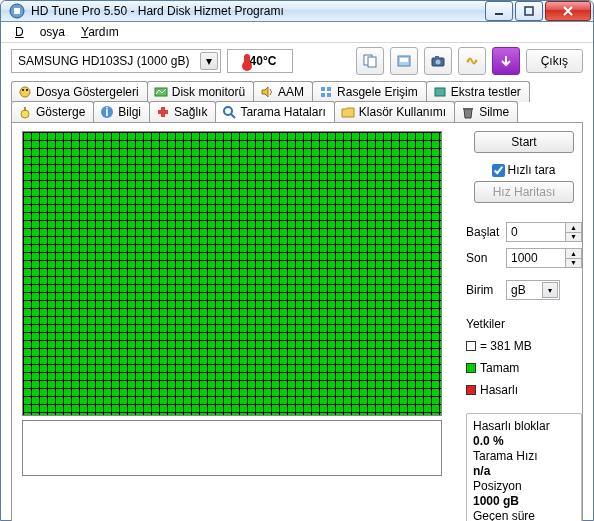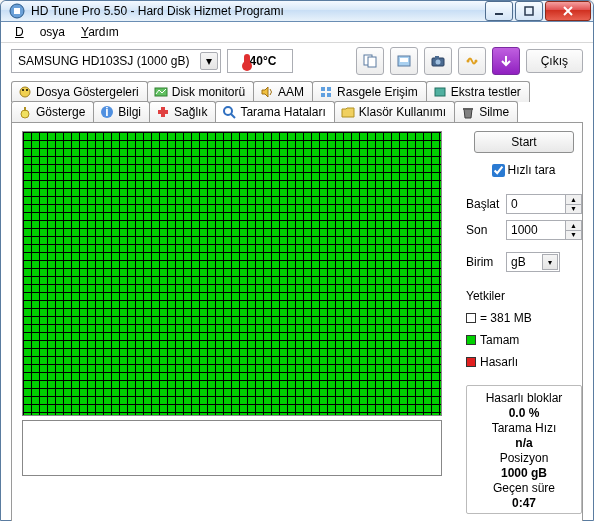--- a/index.html
+++ b/index.html
@@ -50,21 +50,21 @@
   .num-input{border:1px solid #abadb3;height:20px;width:60px;padding:0 4px;background:#fff;display:inline-flex;align-items:center;}
   .spin{width:16px;height:20px;border:1px solid #abadb3;border-left:none;display:flex;flex-direction:column;background:#f0f0f0;}
   .spin div{flex:1;display:flex;align-items:center;justify-content:center;font-size:7px;border-bottom:1px solid #abadb3;}
   .spin div:last-child{border:none;}
   .sel{border:1px solid #abadb3;height:20px;width:54px;padding:0 4px;display:flex;align-items:center;position:relative;}
   .sel .dd{position:absolute;right:1px;top:1px;width:16px;height:16px;border:1px solid #abadb3;background:linear-gradient(#f5f5f5,#e5e5e5);display:flex;align-items:center;justify-content:center;font-size:8px;}
   .legend{margin-top:6px;}
   .legend div{display:flex;align-items:center;gap:4px;margin:8px 0;}
   .sw{width:10px;height:10px;border:1px solid #333;}
   .statbox{border:1px solid #bbb;margin-top:8px;padding:4px 6px 2px 6px;border-radius:2px;}
-  .statrow{display:flex;justify-content:center;margin:1px 0;}
+  .statrow{display:flex;justify-content:flex-start;margin:1px 0;}
   .statrow .val{font-weight:bold;text-align:right;}
   svg{display:block;}
 </style>
 </head>
 <body>
 
 <div class="window">
 
   <div class="titlebar">
     <svg class="ticon" viewBox="0 0 16 16">
@@ -228,20 +228,21 @@
       <div class="scan-area">
         <div class="grid-canvas"></div>
         <div class="msgbox"></div>
       </div>
       <div class="sidepanel">
         <button class="btn wide">Start</button>
         <label class="chk">
             <input type="checkbox" checked="" style="">
             <span>Hızlı tara</span>
           </label>
+        <button class="btn wide disabled">Hız Haritası</button>
 
         <div style="height:10px"></div>
         <div class="field-row">
           <label>Başlat</label>
           <span class="num-input">0</span>
           <span class="spin">
               <div>▲</div>
               <div>▼</div>
             </span>
         </div>

